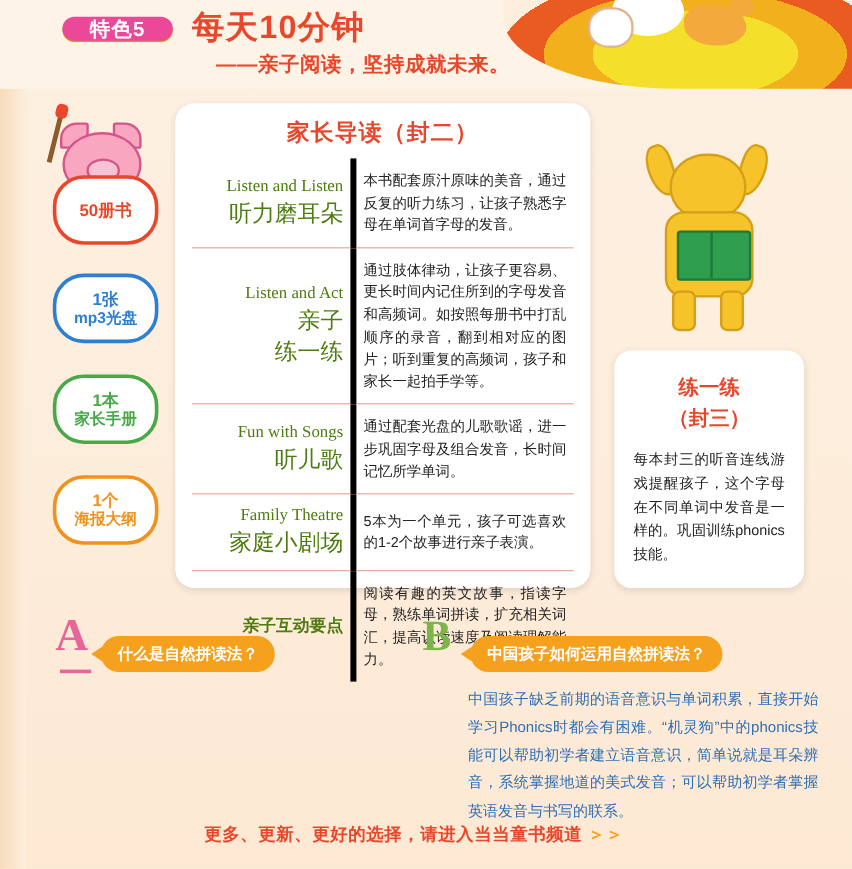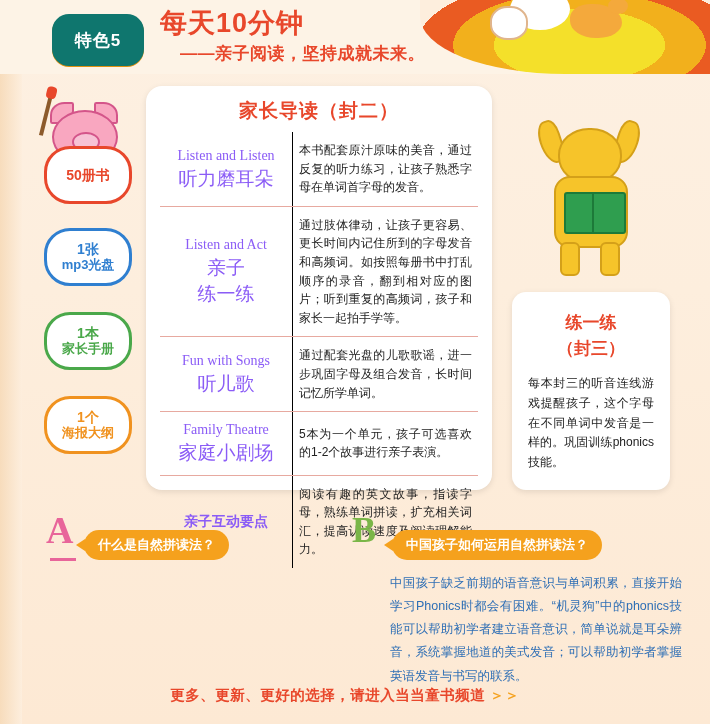--- a/index.html
+++ b/index.html
@@ -14,22 +14,22 @@
     background:
       linear-gradient(180deg,#fdf0e2 0%, #fdeedd 40%, #fde9d4 100%);
   }
   
   .topstrip{
     position:absolute;left:0;top:0;width:710px;height:74px;
     background:#fdf3e6;
   }
   .badge{
     position:absolute;left:52px;top:14px;
-    width:92px;height:52px;border-radius:17px;
-    background:#0f766e;
+    width:92px;height:20px;border-radius:17px;
+    background:#ec4899;
     display:flex;align-items:center;justify-content:center;
     color:#fff;font-size:17px;font-weight:bold;
     letter-spacing:1px;
     box-shadow:0 1px 0 #e0900f;
   }
   .headline{
     position:absolute;left:160px;top:5px;
     font-size:27px;font-weight:bold;color:#e8472b;
     letter-spacing:1px;
   }
@@ -125,28 +125,28 @@
     position:absolute;left:14px;top:46px;width:318px;
     border-collapse:collapse;
   }
   .tbl td{
     vertical-align:middle;
     border-bottom:1px solid #e7a9a0;
     padding:9px 6px;
   }
   .tbl tr:last-child td{border-bottom:none;}
   .c-left{
-    width:120px;text-align:center;
+    width:120px;text-align:right;
     font-family:"Liberation Serif","DejaVu Serif",serif;
-    font-size:14px;color:#8b5cf6;line-height:1.35;
+    font-size:14px;color:#4d7c0f;line-height:1.35;
   }
   .c-left .cn{font-family:"Liberation Sans","DejaVu Sans",sans-serif;font-size:19px;}
   .c-left .cn-big{font-family:"Liberation Sans","DejaVu Sans",sans-serif;font-size:14px;font-weight:bold;}
   .c-right{
-    border-left:1px solid #000000;
+    border-left:5px solid #000000;
     font-size:12px;color:#222;line-height:1.55;
     padding-left:12px;text-align:justify;
   }
   
   .dogchar{
     position:absolute;left:520px;top:118px;width:150px;height:170px;
   }
   .dogchar .d-head{
     position:absolute;left:38px;top:10px;width:60px;height:52px;
     background:#f6c42a;border:2px solid #d4a019;border-radius:48%;

